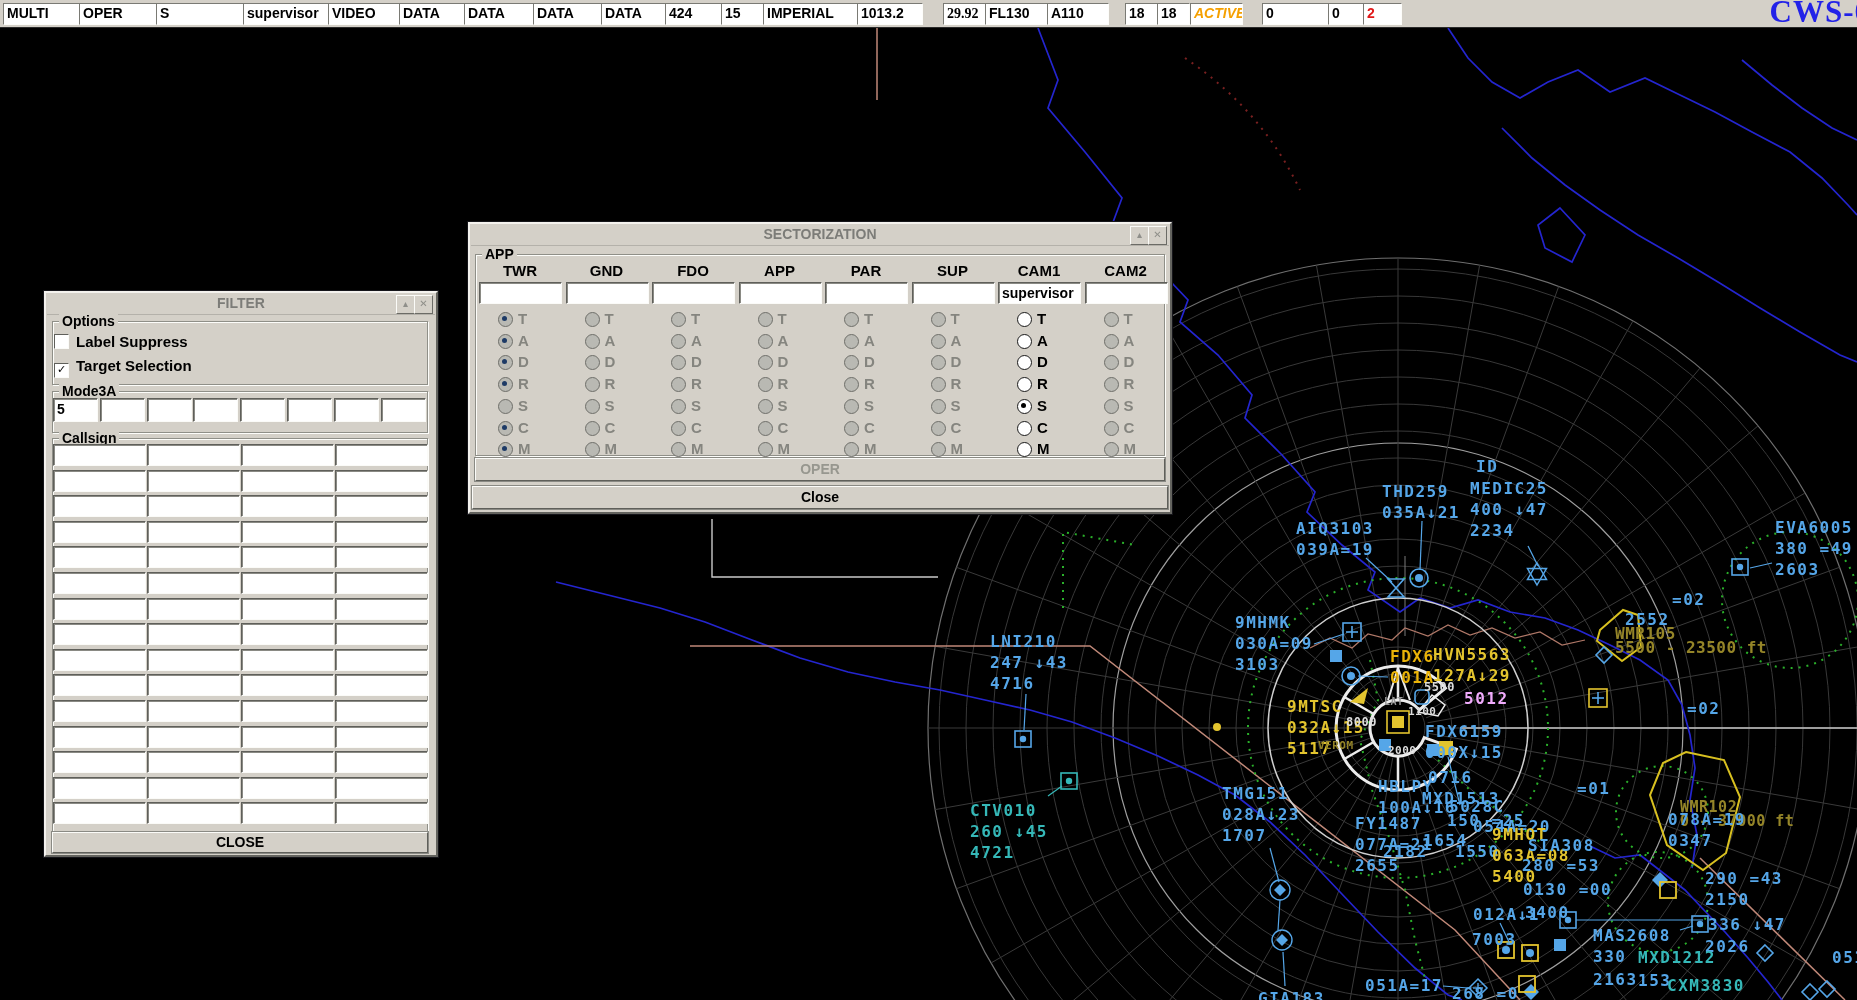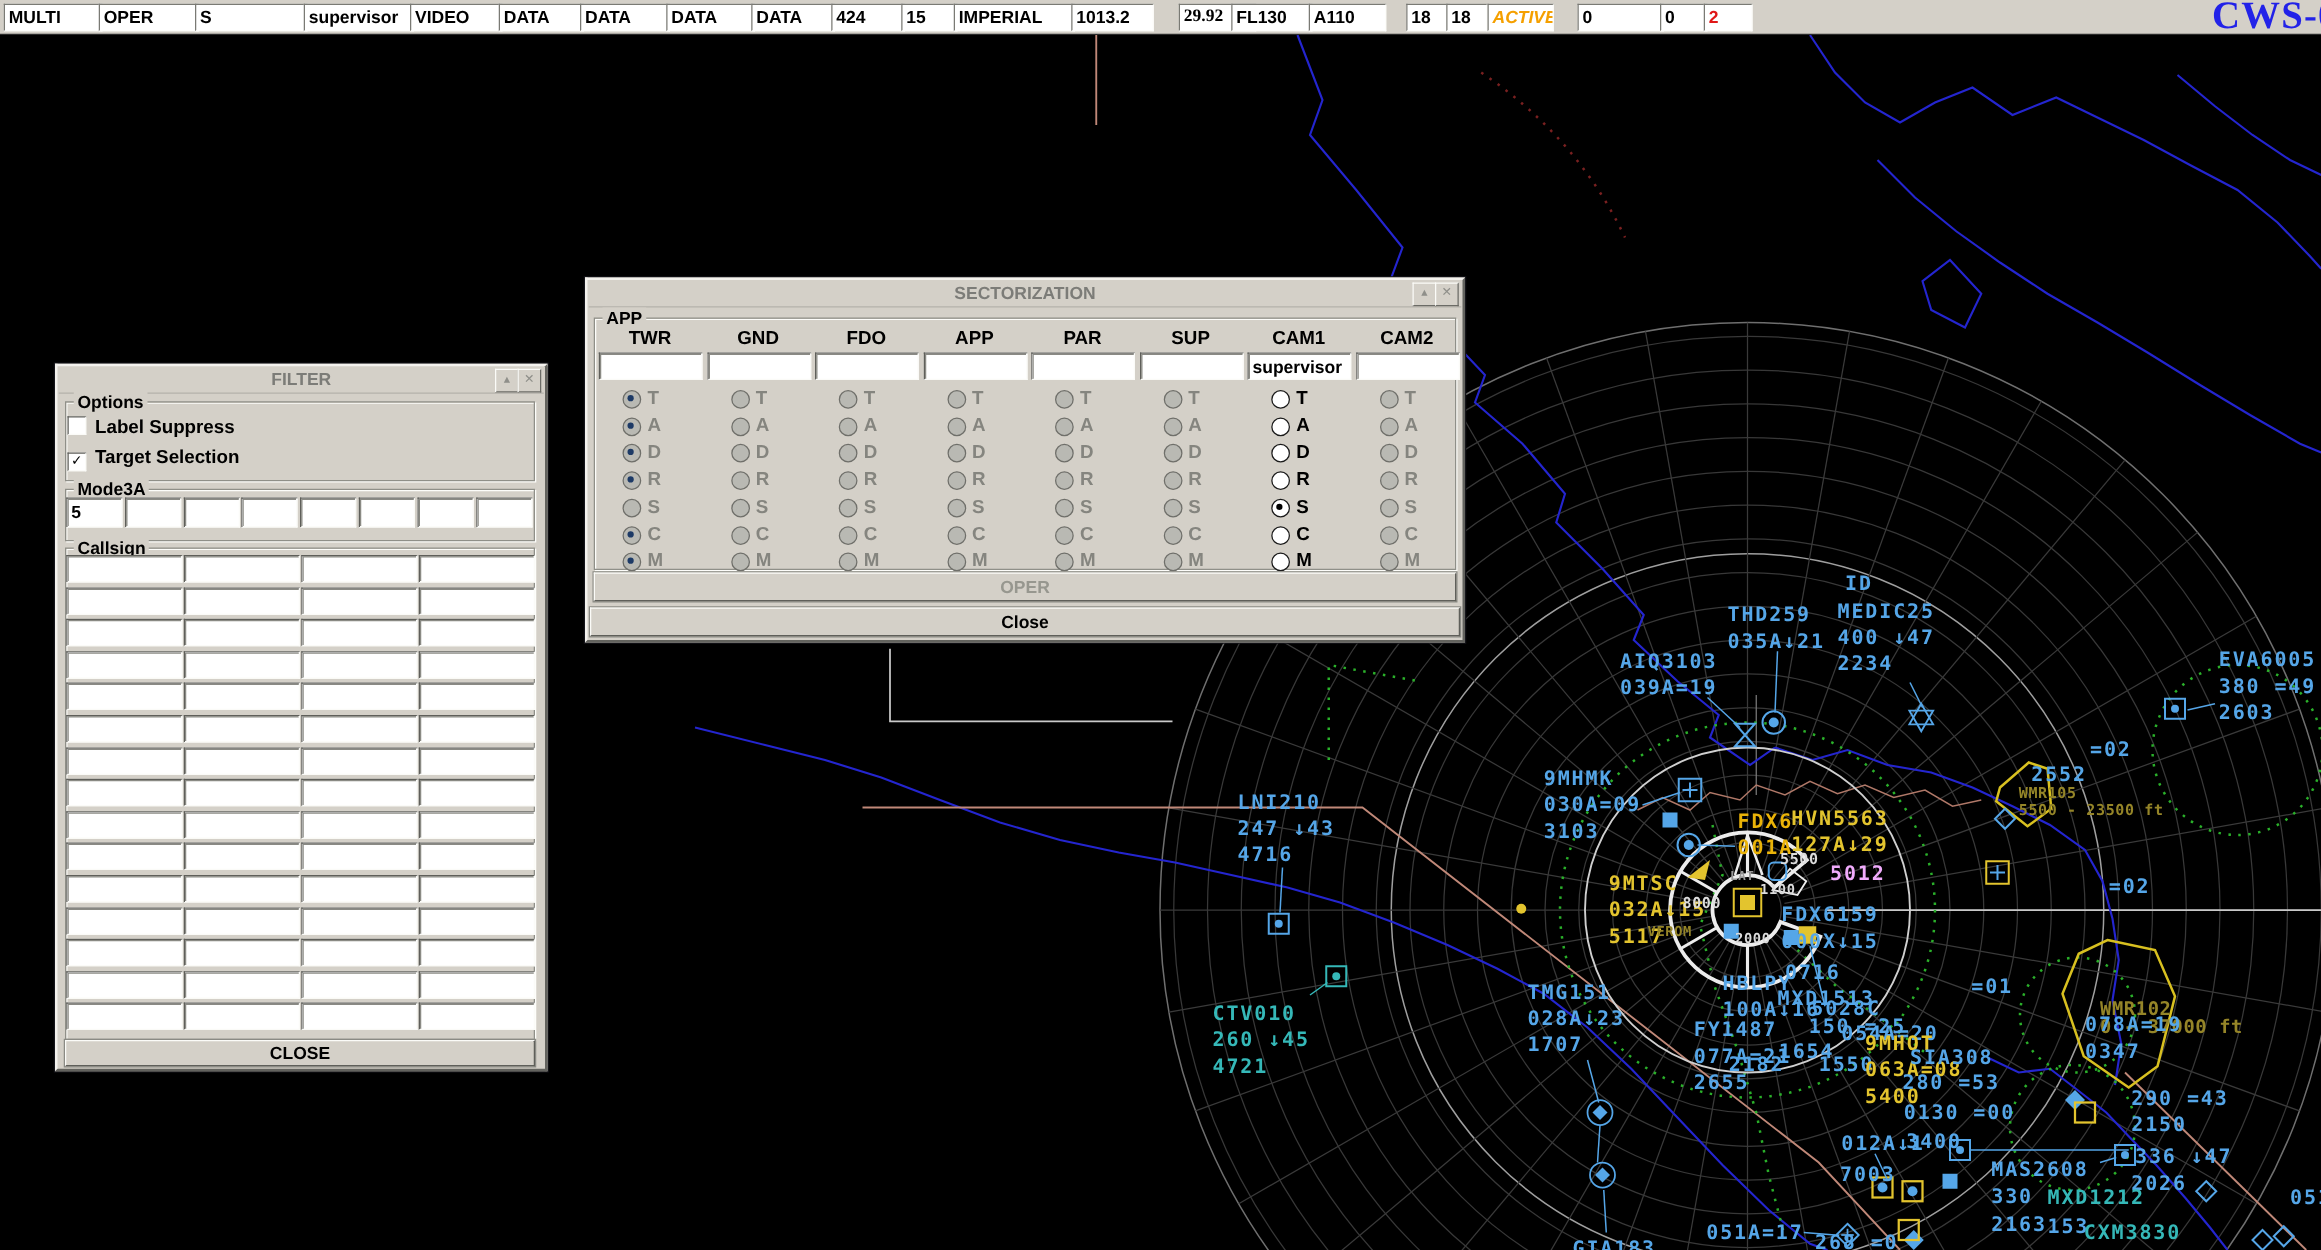--- a/index.html
+++ b/index.html
@@ -354,21 +354,21 @@
       <div class="rl" style="left: 1492px; top: 824px; color: rgb(227, 196, 46);">9MHOT
 063A=08
 5400</div>
       <div class="rl" style="left: 1528px; top: 835px; color: rgb(85, 166, 232);">SIA308</div>
       <div class="rl" style="left: 1522px; top: 855px; color: rgb(85, 166, 232);">280 =53</div>
       <div class="rl" style="left: 1523px; top: 879px; color: rgb(85, 166, 232);">0130 =00</div>
       <div class="rl" style="left: 1577px; top: 778px; color: rgb(85, 166, 232);">=01</div>
       <div class="rl" style="left: 1672px; top: 589px; color: rgb(85, 166, 232);">=02</div>
       <div class="rl" style="left: 1687px; top: 698px; color: rgb(85, 166, 232);">=02</div>
       <div class="rl" style="left: 1625px; top: 609px; color: rgb(85, 166, 232);">2552</div>
-      <div class="rl" style="left: 1615px; top: 627px; color: rgb(149, 133, 40); font-size: 12px; line-height: 14px; letter-spacing: 0.5px;">WMR105
+      <div class="rl" style="left: 1615px; top: 627px; color: rgb(149, 133, 40); font-size: 16px; line-height: 14px; letter-spacing: 0.5px;">WMR105
 5500 - 23500 ft</div>
       <div class="rl" style="left: 1680px; top: 800px; color: rgb(149, 133, 40); font-size: 15px; line-height: 14px; letter-spacing: 0.5px;">WMR102
 0 - 37000 ft</div>
       <div class="rl" style="left: 1668px; top: 809px; color: rgb(85, 166, 232);">078A=19
 0347</div>
       <div class="rl" style="left: 1705px; top: 868px; color: rgb(85, 166, 232);">290 =43
 2150</div>
       <div class="rl" style="left: 1708px; top: 914px; color: rgb(85, 166, 232);">336 ↓47</div>
       <div class="rl" style="left: 1705px; top: 936px; color: rgb(85, 166, 232);">2026</div>
       <div class="rl" style="left: 1222px; top: 783px; color: rgb(85, 166, 232);">TMG151

